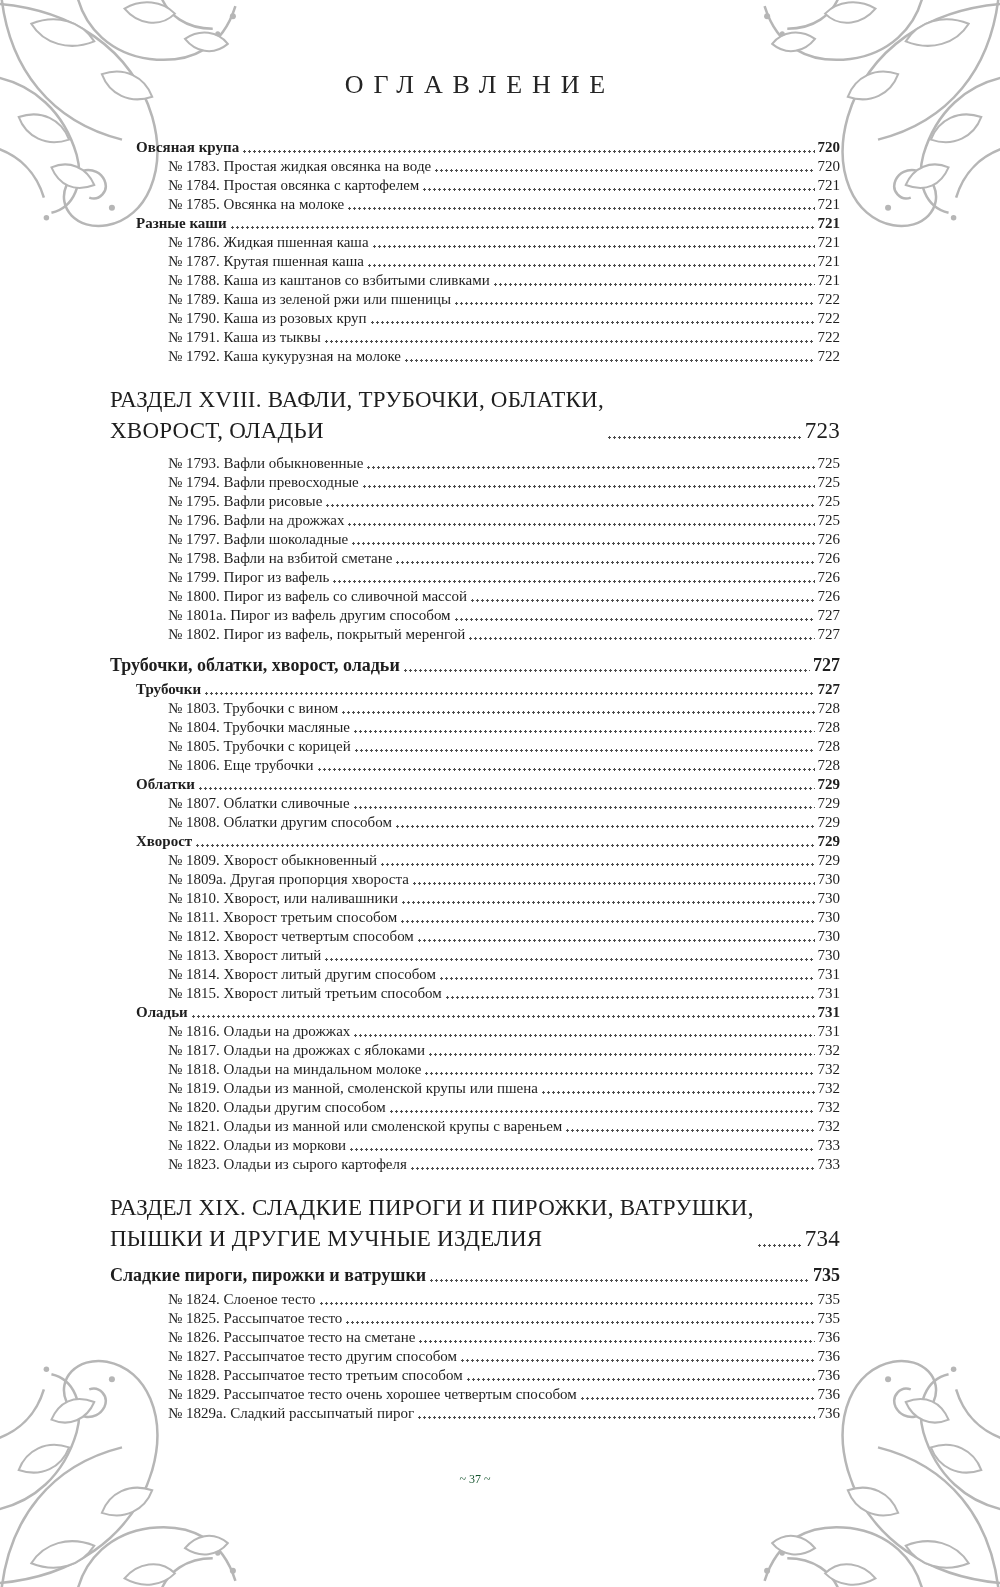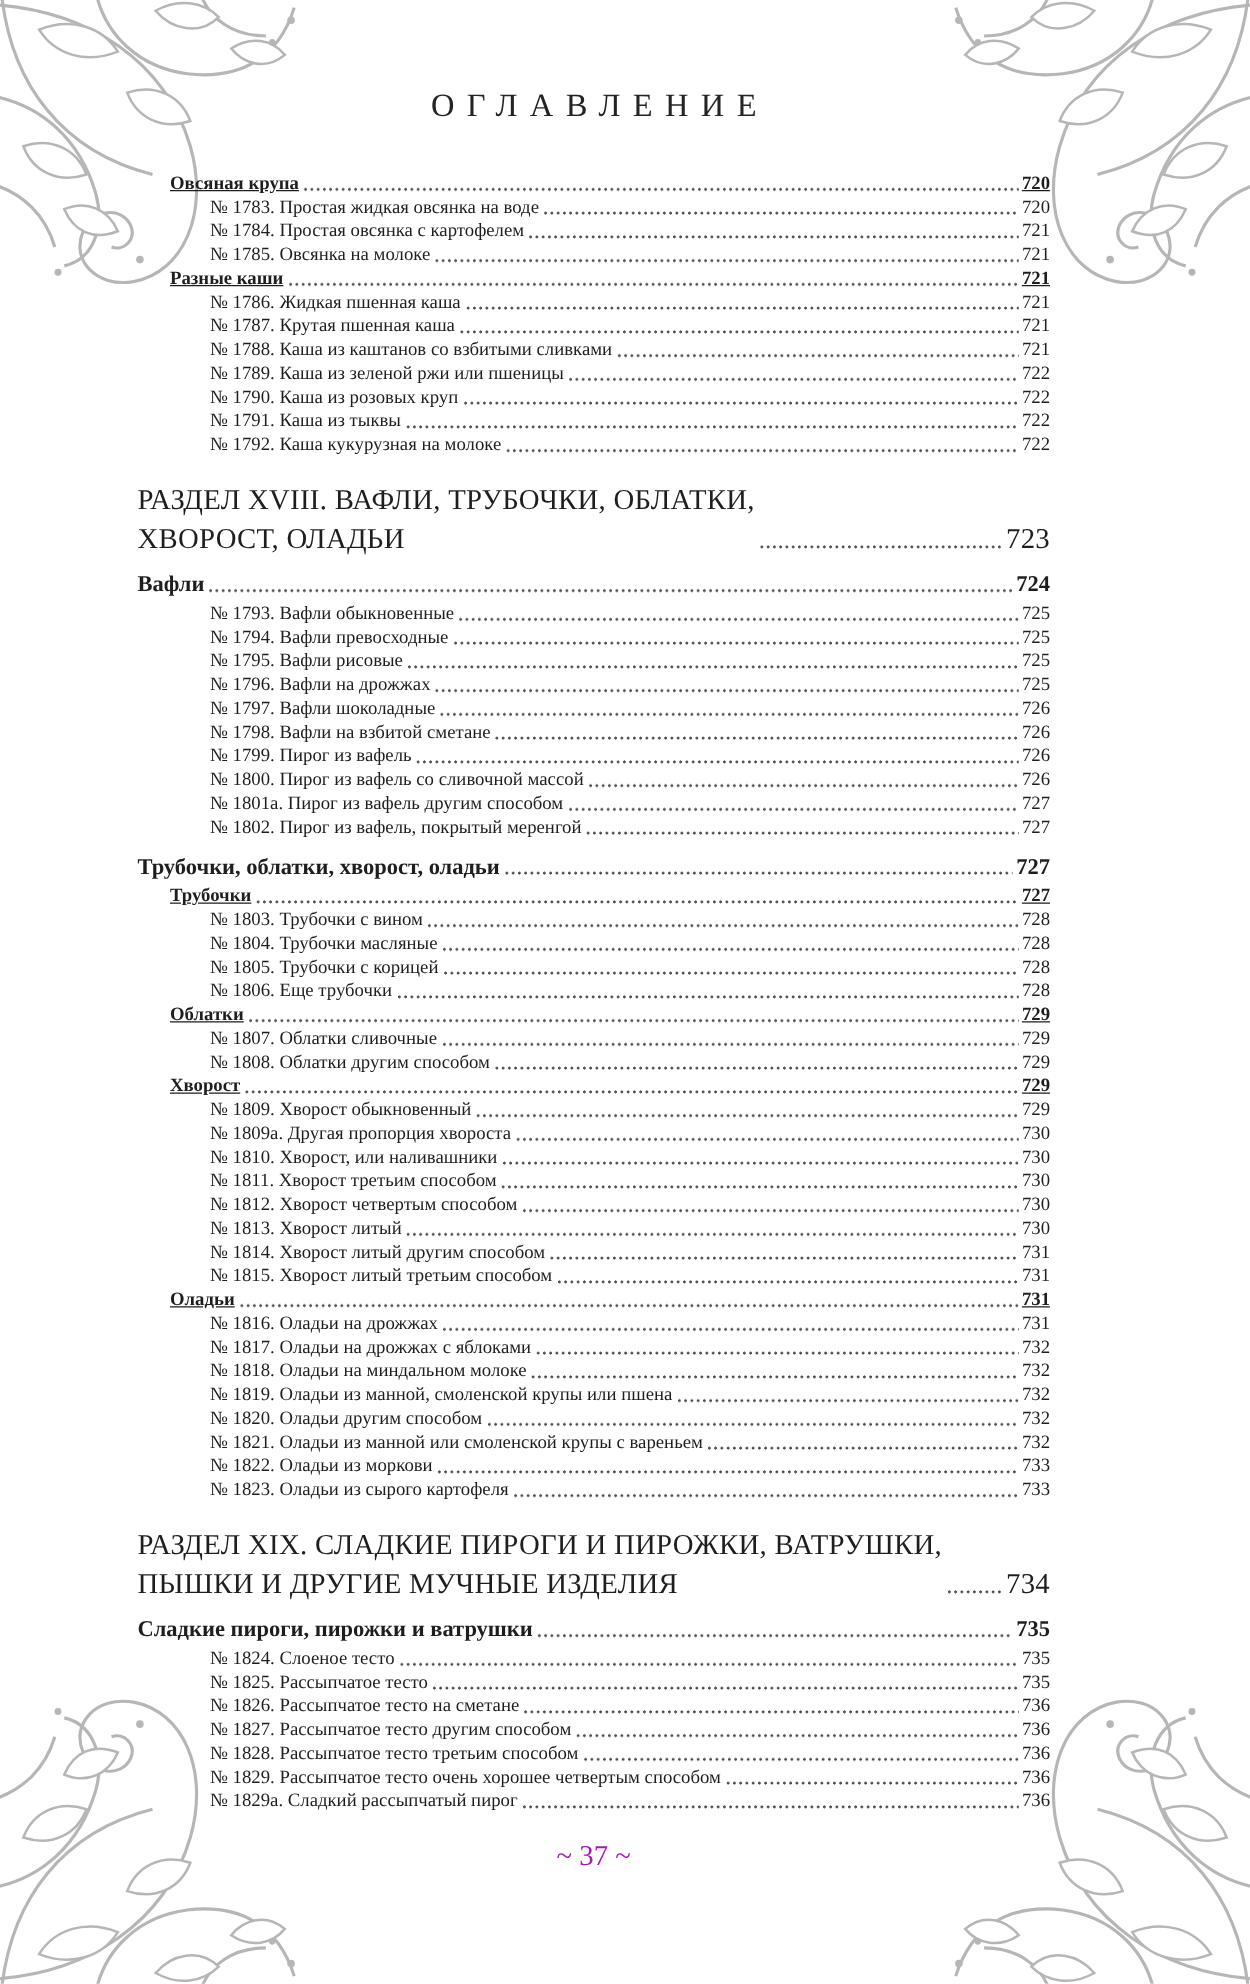--- a/index.html
+++ b/index.html
@@ -23,21 +23,21 @@
   .page-title {
     position: absolute; top: 70px; left: 110px; width: 730px;
     text-align: center;
     font-size: 26px; font-weight: 400;
     letter-spacing: 0.38em; text-indent: 0.38em;
     color: #242424;
   }
   .page-footer {
     position: absolute; top: 1472px; left: 110px; width: 730px;
     text-align: center;
-    font-size: 23px; color: #a21caf;
+    font-size: 12px; color: #14532d;
   }
 
   
   .toc {
     position: absolute; top: 138px; left: 110px; width: 730px;
   }
   .row {
     display: flex;
     align-items: flex-end;
     font-size: 15px;
@@ -51,21 +51,21 @@
     height: 3px;
     margin: 0 3px 4px 3px;
     background-image: radial-gradient(circle, #4c4c4c 1px, rgba(0,0,0,0) 1.35px);
     background-size: 5px 3px;
     background-repeat: repeat-x;
     background-position: left bottom;
   }
   .row .page-num { white-space: nowrap; }
 
   .row-item    { padding-left: 58px; }
-  .row-group   { padding-left: 26px; font-weight: bold; text-decoration: underline; }
+  .row-group   { padding-left: 26px; font-weight: bold; }
   .row-section {
     padding-left: 0; font-weight: bold;
     font-size: 18px; line-height: 24px;
     margin: 9px 0 3px 0;
   }
   .row-chapter {
     padding-left: 0; font-weight: normal;
     font-size: 23px; line-height: 31px;
     margin: 18px 0 8px 0;
     letter-spacing: 0.01em;
@@ -182,25 +182,20 @@
     <span class="label">№ 1792. Каша кукурузная на молоке</span>
     <span class="leader"></span>
     <span class="page-num">722</span>
   </div>
     <div class="row row-chapter">
     <span class="label">РАЗДЕЛ XVIII. ВАФЛИ, ТРУБОЧКИ, ОБЛАТКИ,
 ХВОРОСТ, ОЛАДЬИ </span>
     <span class="leader"></span>
     <span class="page-num">723</span>
   </div>
-    <div class="row row-section">
-    <span class="label">Вафли</span>
-    <span class="leader"></span>
-    <span class="page-num">724</span>
-  </div>
     <div class="row row-item">
     <span class="label">№ 1793. Вафли обыкновенные</span>
     <span class="leader"></span>
     <span class="page-num">725</span>
   </div>
     <div class="row row-item">
     <span class="label">№ 1794. Вафли превосходные</span>
     <span class="leader"></span>
     <span class="page-num">725</span>
   </div>

